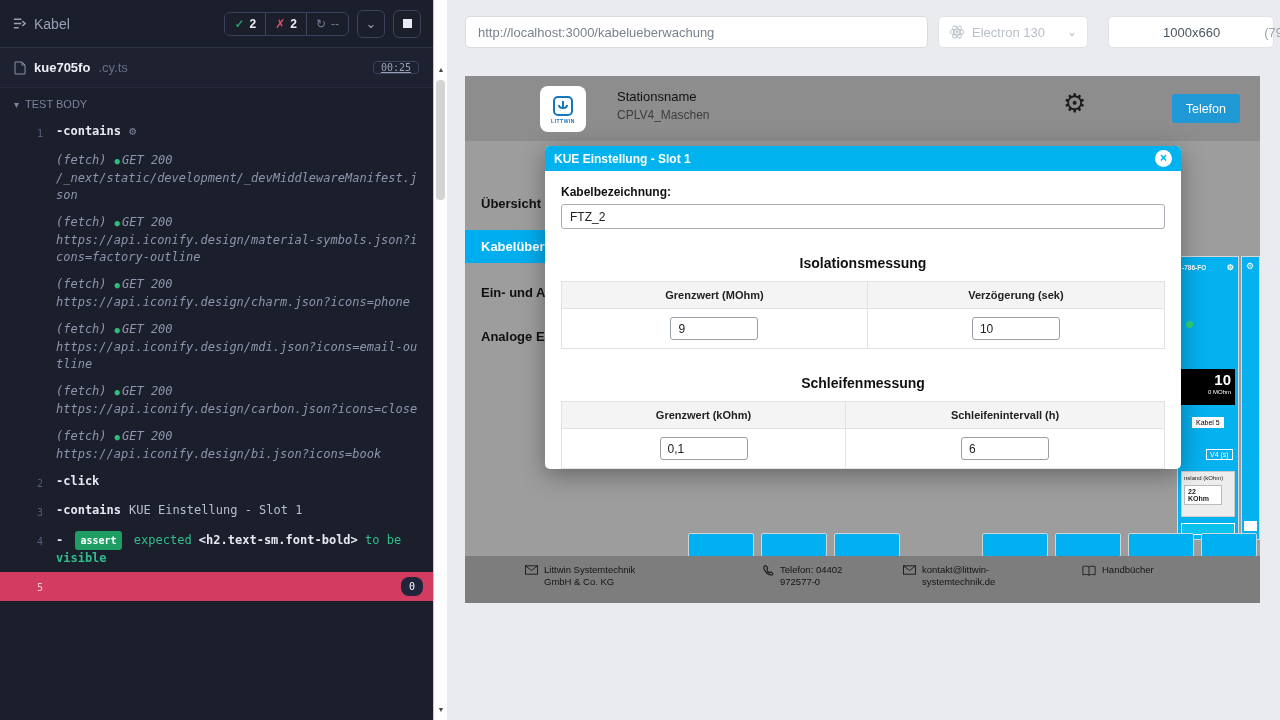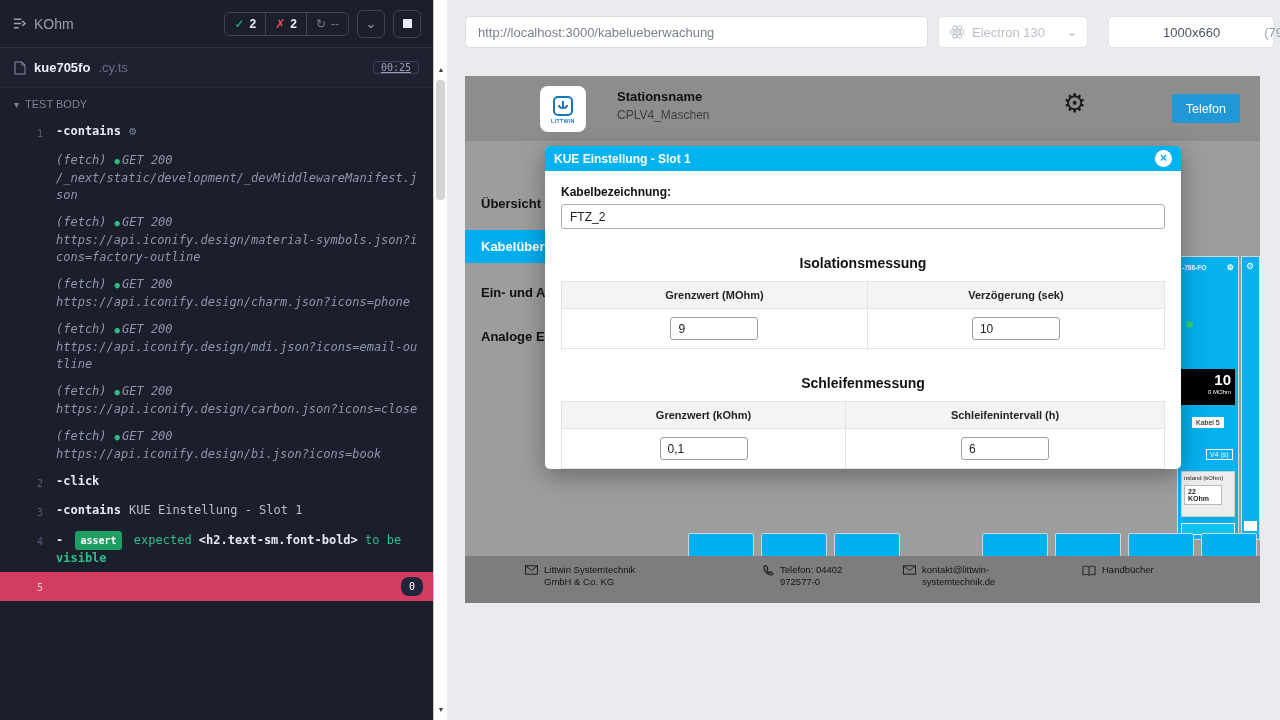--- a/index.html
+++ b/index.html
@@ -76,21 +76,21 @@
   .dark { color:#4b5563; } .muted { color:#9aa1ab; }
   .chev2 { margin-left:auto; color:#b9bfc8; font-size:12px; }
 
   
   .aut { position:absolute; left:18px; top:76px; width:795px; height:527px; background:#9d9d9d; overflow:hidden; }
   .ah { position:absolute; left:0; top:0; width:100%; height:65px; background:#8d8d8d; }
   .logo { position:absolute; left:75px; top:10px; width:46px; height:46px; background:#fff; border-radius:8px;
           display:flex; flex-direction:column; align-items:center; justify-content:center; gap:1px; }
   .logotxt { font-size:5px; color:#1576bc; font-weight:bold; letter-spacing:.5px; }
   .station { position:absolute; left:152px; top:13px; }
-  .st-l { font-size:13px; font-weight:bold; color:#101010; }
+  .st-l { font-size:13px; font-weight:normal; color:#101010; }
   .st-v { font-size:12px; color:#3d3d3d; margin-top:4px; }
   .ah-gear { position:absolute; left:598px; top:12px; font-size:26px; color:#1c1c1c; cursor:pointer; }
   .logout { position:absolute; right:20px; top:18px; height:29px; padding:0 14px; background:#2098d6;
             border:none; border-radius:3px; color:#fff; font-size:12.5px; cursor:pointer;
             font-family:"Liberation Sans", sans-serif; }
 
   .nav-item { position:absolute; left:16px; font-size:13px; font-weight:bold; color:#101010; cursor:pointer; white-space:nowrap; }
   .nav-item.n1 { top:120px; } .nav-item.n3 { top:209px; } .nav-item.n4 { top:253px; }
   .nav-active { position:absolute; left:0; top:154px; width:99px; height:33px; background:#00aeef;
                 color:#fff; font-size:13px; font-weight:bold; line-height:33px; padding-left:16px;
@@ -156,21 +156,21 @@
 
 <div class="screen">
 
   <aside class="cy">
     <div class="cy-top">
       <div class="cy-specs">
         <svg width="15" height="15" viewBox="0 0 16 16" fill="none" stroke="#9aa0b4" stroke-width="1.5">
             <path d="M2 3.5h8M2 8h8M2 12.5h5"></path>
             <path d="M11 5.5l3 2.5-3 2.5"></path>
           </svg>
-        <span>KOhm</span>
+        <span>Kabel</span>
       </div>
       <div class="cy-stats">
         <span class="stat">
             <span class="ic ok">✓</span>
             <b>2</b>
           </span>
         <span class="stat">
             <span class="ic bad">✗</span>
             <b>2</b>
           </span>

